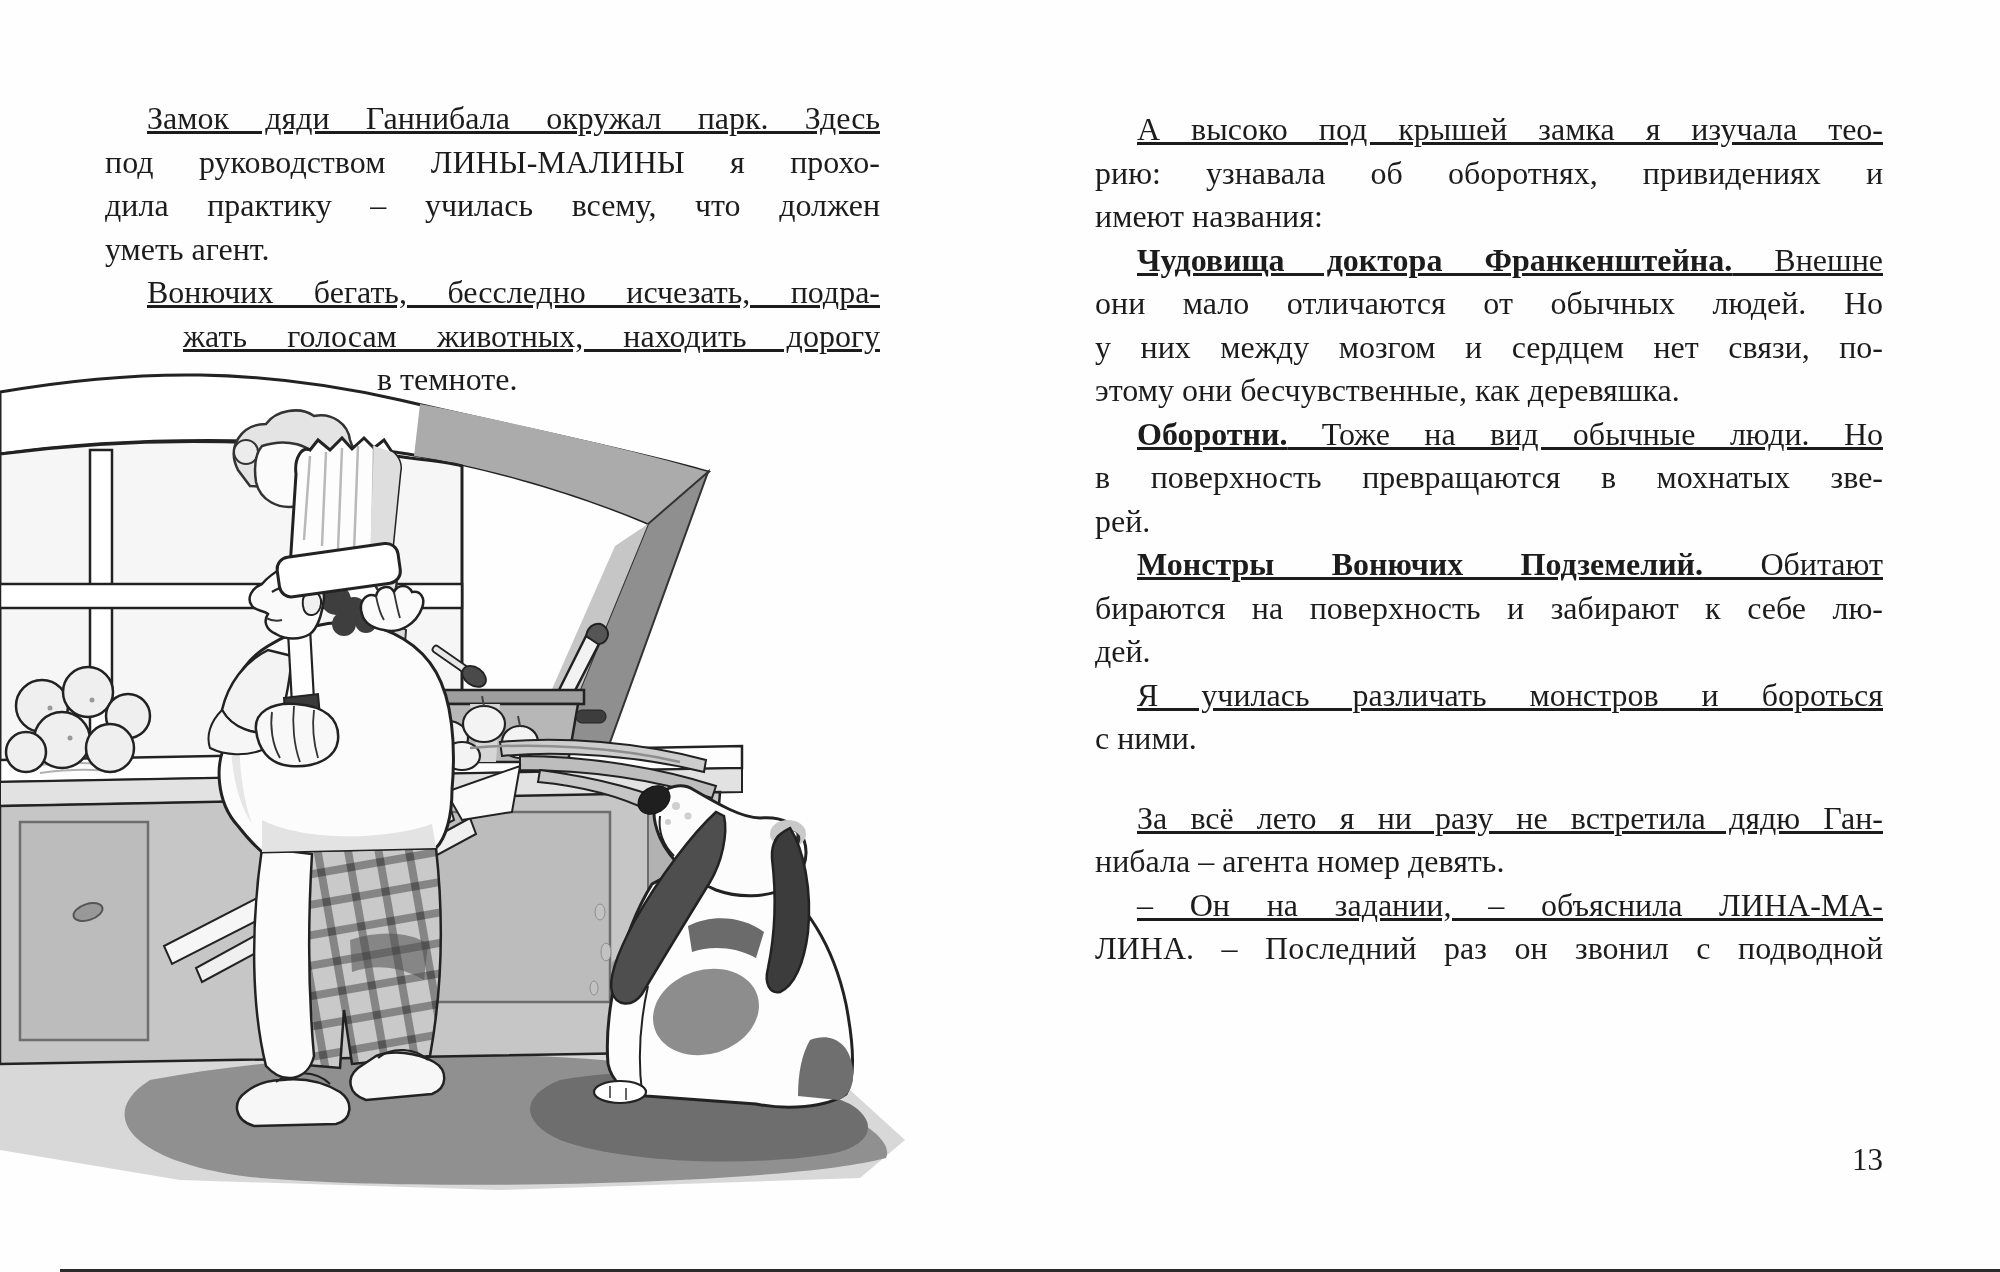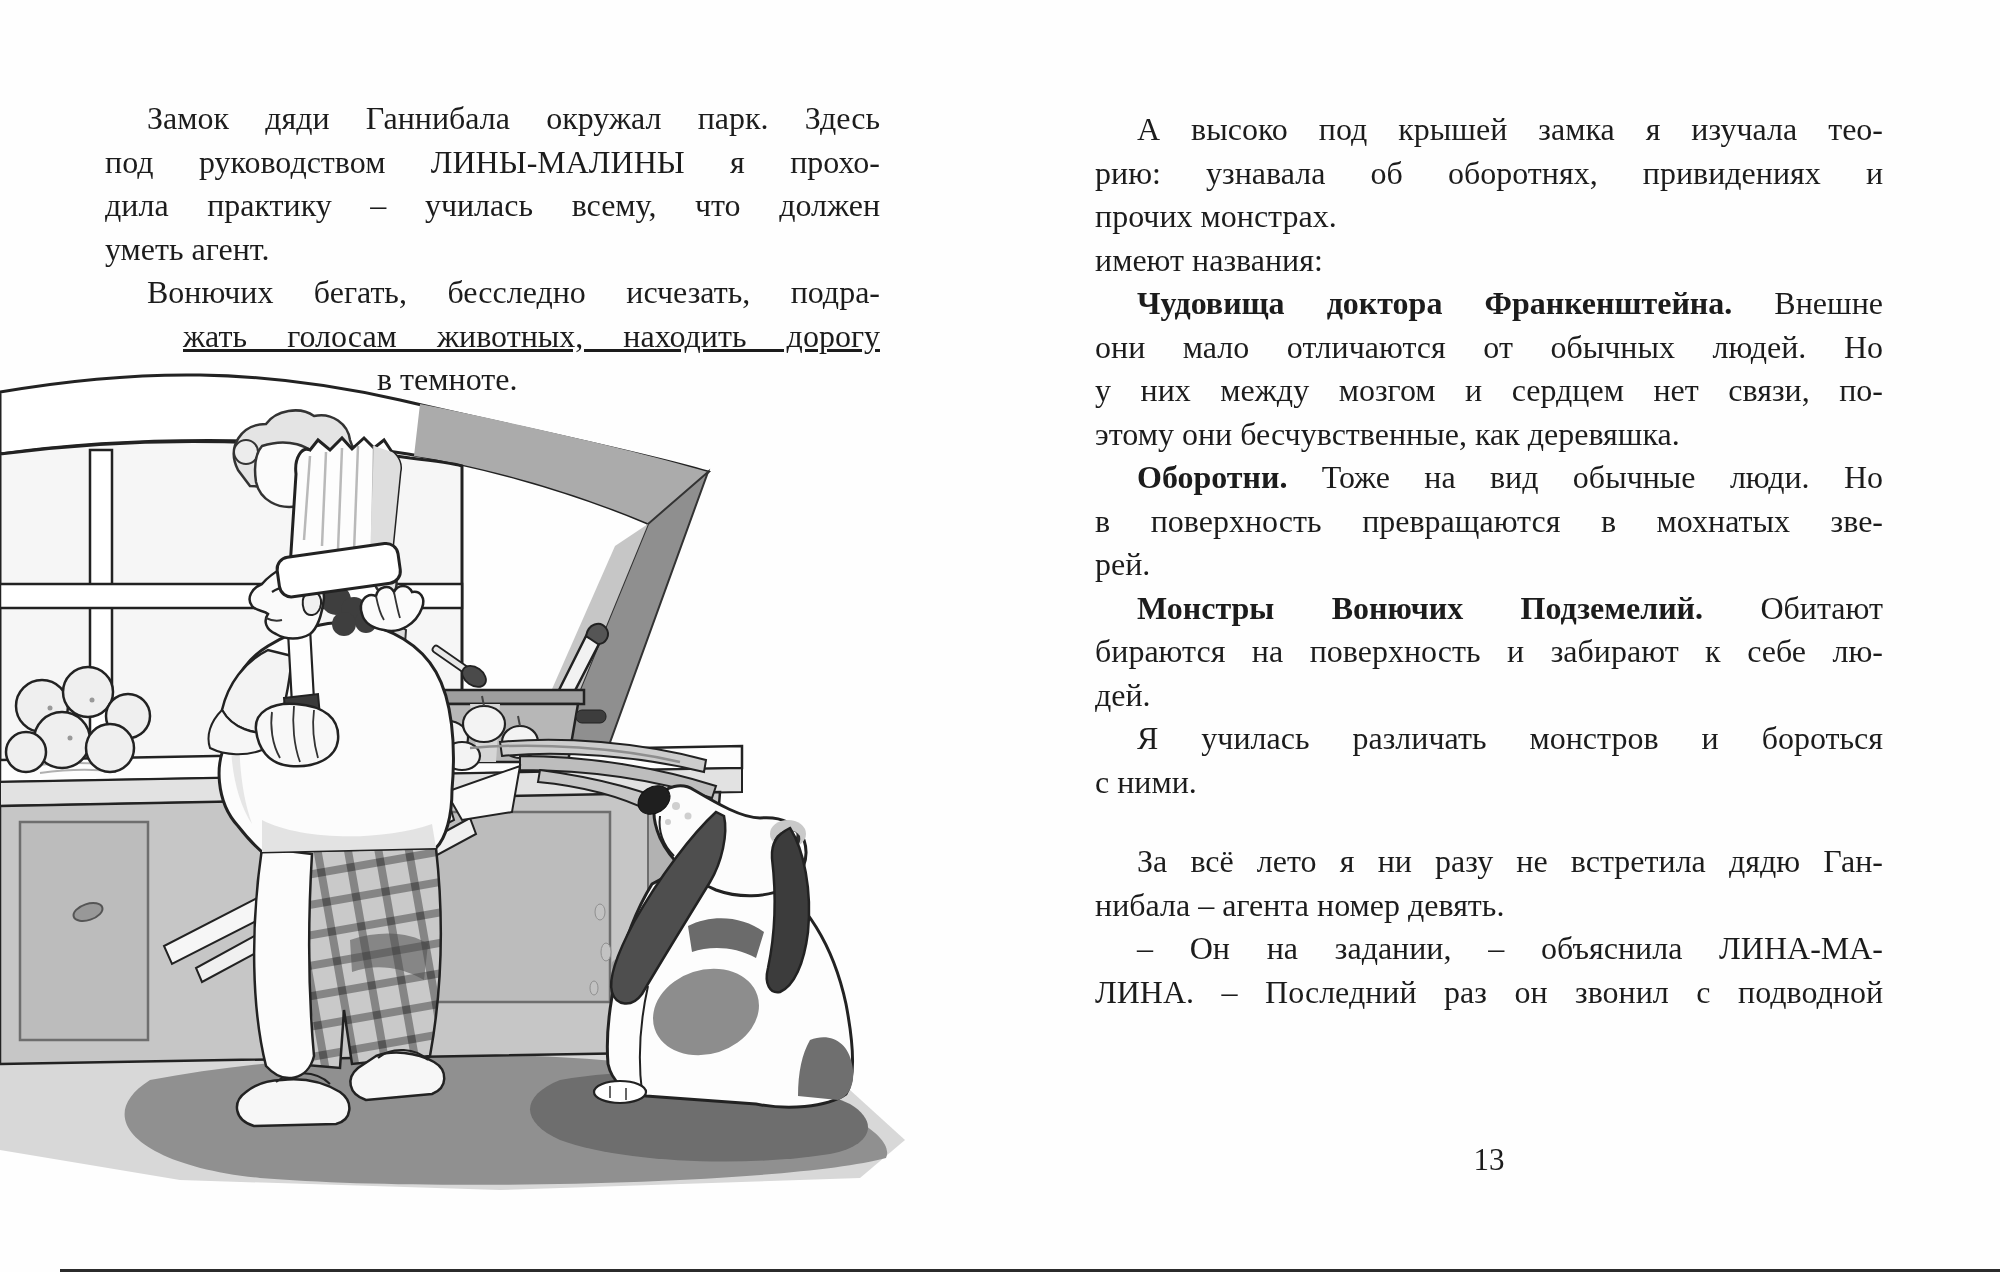--- a/index.html
+++ b/index.html
@@ -3,25 +3,25 @@
 <meta charset="utf-8">
 <style>
   html,body{margin:0;padding:0;background:#ffffff;}
   .spread{
     position:relative;width:2000px;height:1272px;background:#fefefe;
     font-family:"Liberation Serif","DejaVu Serif",serif;color:#1c1c1c;overflow:hidden;
   }
   .textblock{position:absolute;font-size:32px;line-height:43.5px;}
   .line{text-align:left;white-space:normal;}
   .line.j{text-align:justify;text-align-last:justify;}
-  .line.ind{text-indent:42px;}
+  .line.ind{text-indent:42px;text-decoration:underline;}
   .line b{font-weight:bold;}
   .page-number{
     position:absolute;left:1095px;width:788px;top:1142px;
-    font-size:31px;text-align:center;
+    font-size:31px;text-align:right;
   }
   .bottom-edge{position:absolute;left:60px;right:0;bottom:0;height:3px;background:#2b2b2b;}
 </style>
 </head>
 <body>
 
 <div class="spread">
 
   <div class="textblock" id="left-text" style="left:105px;top:97px;width:775px;">
       <div class="line j ind">Замок дяди Ганнибала окружал парк. Здесь</div>
@@ -29,21 +29,20 @@
       <div class="line j">дила практику – училась всему, что должен</div>
       <div class="line">уметь агент.</div>
       <div class="line j ind">Вонючих бегать, бесследно исчезать, подра-</div>
       <div class="line j" style="margin-left: 78px; text-decoration: underline;">жать голосам животных, находить дорогу</div>
       <div class="line" style="margin-left: 272px;">в темноте.</div>
     </div>
 
   <div class="textblock" id="right-text" style="left:1095px;top:108px;width:788px;">
       <div class="line j ind">А высоко под крышей замка я изучала тео-</div>
       <div class="line j">рию: узнавала об оборотнях, привидениях и</div>
-      <div class="line">прочих монстрах.</div>
       <div class="line">имеют названия:</div>
       <div class="line j ind"><b>Чудовища доктора Франкенштейна.</b> Внешне</div>
       <div class="line j">они мало отличаются от обычных людей. Но</div>
       <div class="line j">у них между мозгом и сердцем нет связи, по-</div>
       <div class="line">этому они бесчувственные, как деревяшка.</div>
       <div class="line j ind"><b>Оборотни.</b> Тоже на вид обычные люди. Но</div>
       <div class="line j">в поверхность превращаются в мохнатых зве-</div>
       <div class="line">рей.</div>
       <div class="line j ind"><b>Монстры Вонючих Подземелий.</b> Обитают</div>
       <div class="line j">бираются на поверхность и забирают к себе лю-</div>

